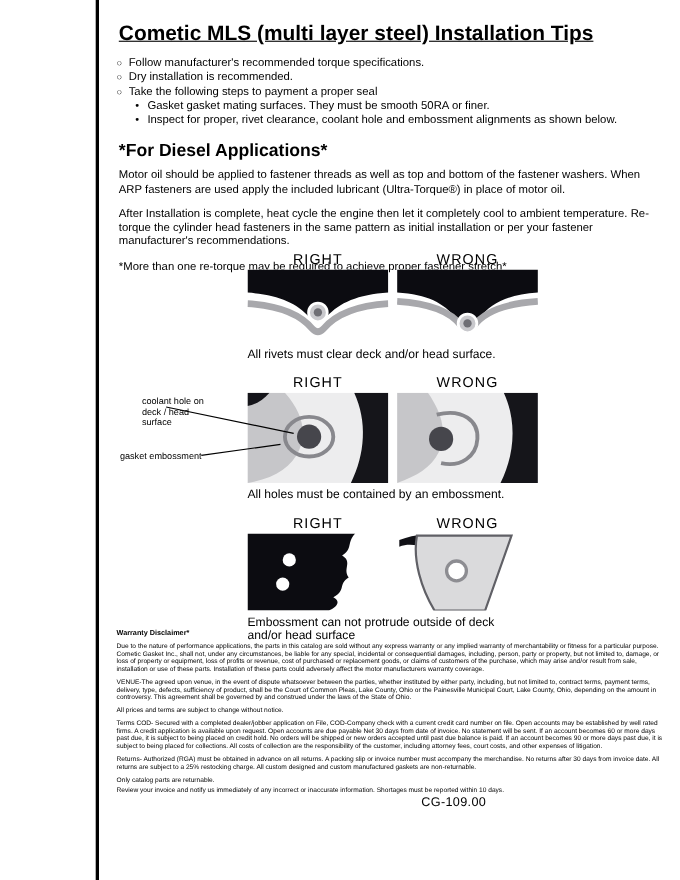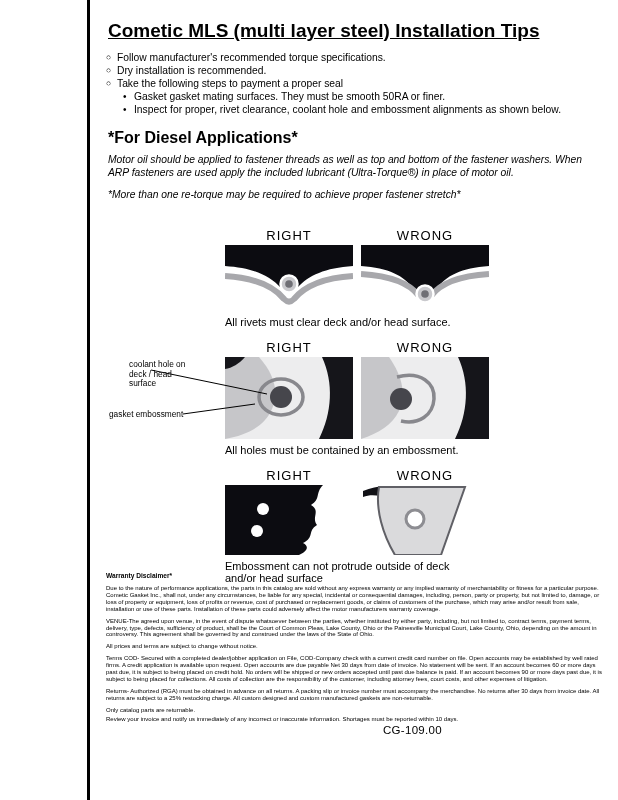--- a/index.html
+++ b/index.html
@@ -16,21 +16,21 @@
 
   .title { font-size:19px; font-weight:bold; text-decoration:underline; margin:0 2px 9px 2px; }
 
   .tips { list-style:none; font-size:10.3px; line-height:13px; }
   .tips li { display:flex; align-items:flex-start; }
   .tips .mk { flex:none; width:11px; font-size:8.5px; line-height:13px; }
   .tips li.sub { margin-left:17px; }
   .tips li.sub .mk { font-size:10px; }
 
   .diesel-heading { font-size:16px; font-weight:bold; margin:13px 0 7px 2px; }
-  .para { font-size:10.3px; line-height:12.6px; margin:0 0 10px 2px; width:497px;font-style:italic; }
+  .para { font-size:10.3px; line-height:12.6px; margin:0 0 10px 2px; width:497px; }
   .para.note { margin-top:2px; }
 
   
   .diagrams { position:absolute; left:119px; top:208px; width:266px; }
   .dg-labels { display:flex; width:264px; }
   .dg-labels span { width:128px; text-align:center; font-size:13px; letter-spacing:1px; }
   .dg-labels span + span { margin-left:8px; }
   .dg-panels { display:flex; margin-top:2px; }
   .dg-panels svg + svg { margin-left:8px; }
   .dg-panels svg { display:block; background:#fff; }
@@ -77,20 +77,21 @@
       <span>Gasket gasket mating surfaces.  They must be smooth 50RA or finer.</span>
     </li>
     <li class="sub">
       <span class="mk">•</span>
       <span>Inspect for proper, rivet clearance, coolant hole and embossment alignments as shown below.</span>
     </li>
   </ul>
 
   <h2 class="diesel-heading">*For Diesel Applications*</h2>
   <p class="para">Motor oil should be applied to fastener threads as well as top and bottom of the fastener washers. When ARP fasteners are used apply the included lubricant (Ultra-Torque®) in place of motor oil.</p>
+  <p class="para">After Installation is complete, heat cycle the engine then let it completely cool to ambient temperature. Re-torque the cylinder head fasteners in the same pattern as initial installation or per your fastener manufacturer's recommendations.</p>
   <p class="para note">*More than one re-torque may be required to achieve proper fastener stretch*</p>
 
   <div class="diagrams">
 
     <div class="dg-row">
       <div class="dg-labels">
         <span>RIGHT</span>
         <span>WRONG</span>
       </div>
       <div class="dg-panels">

